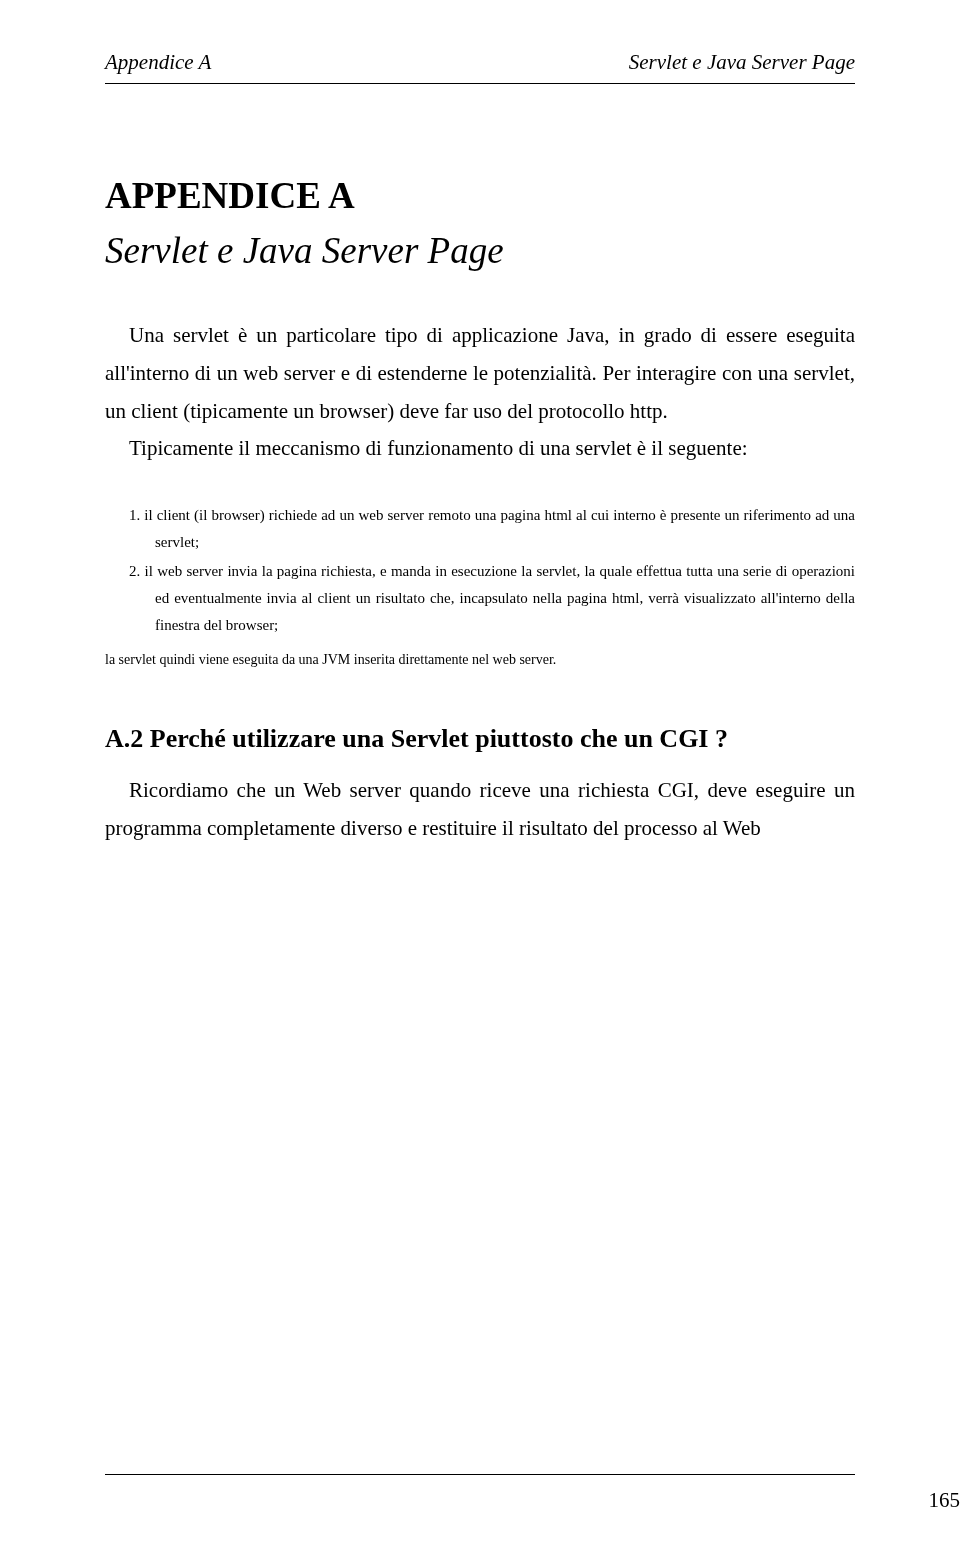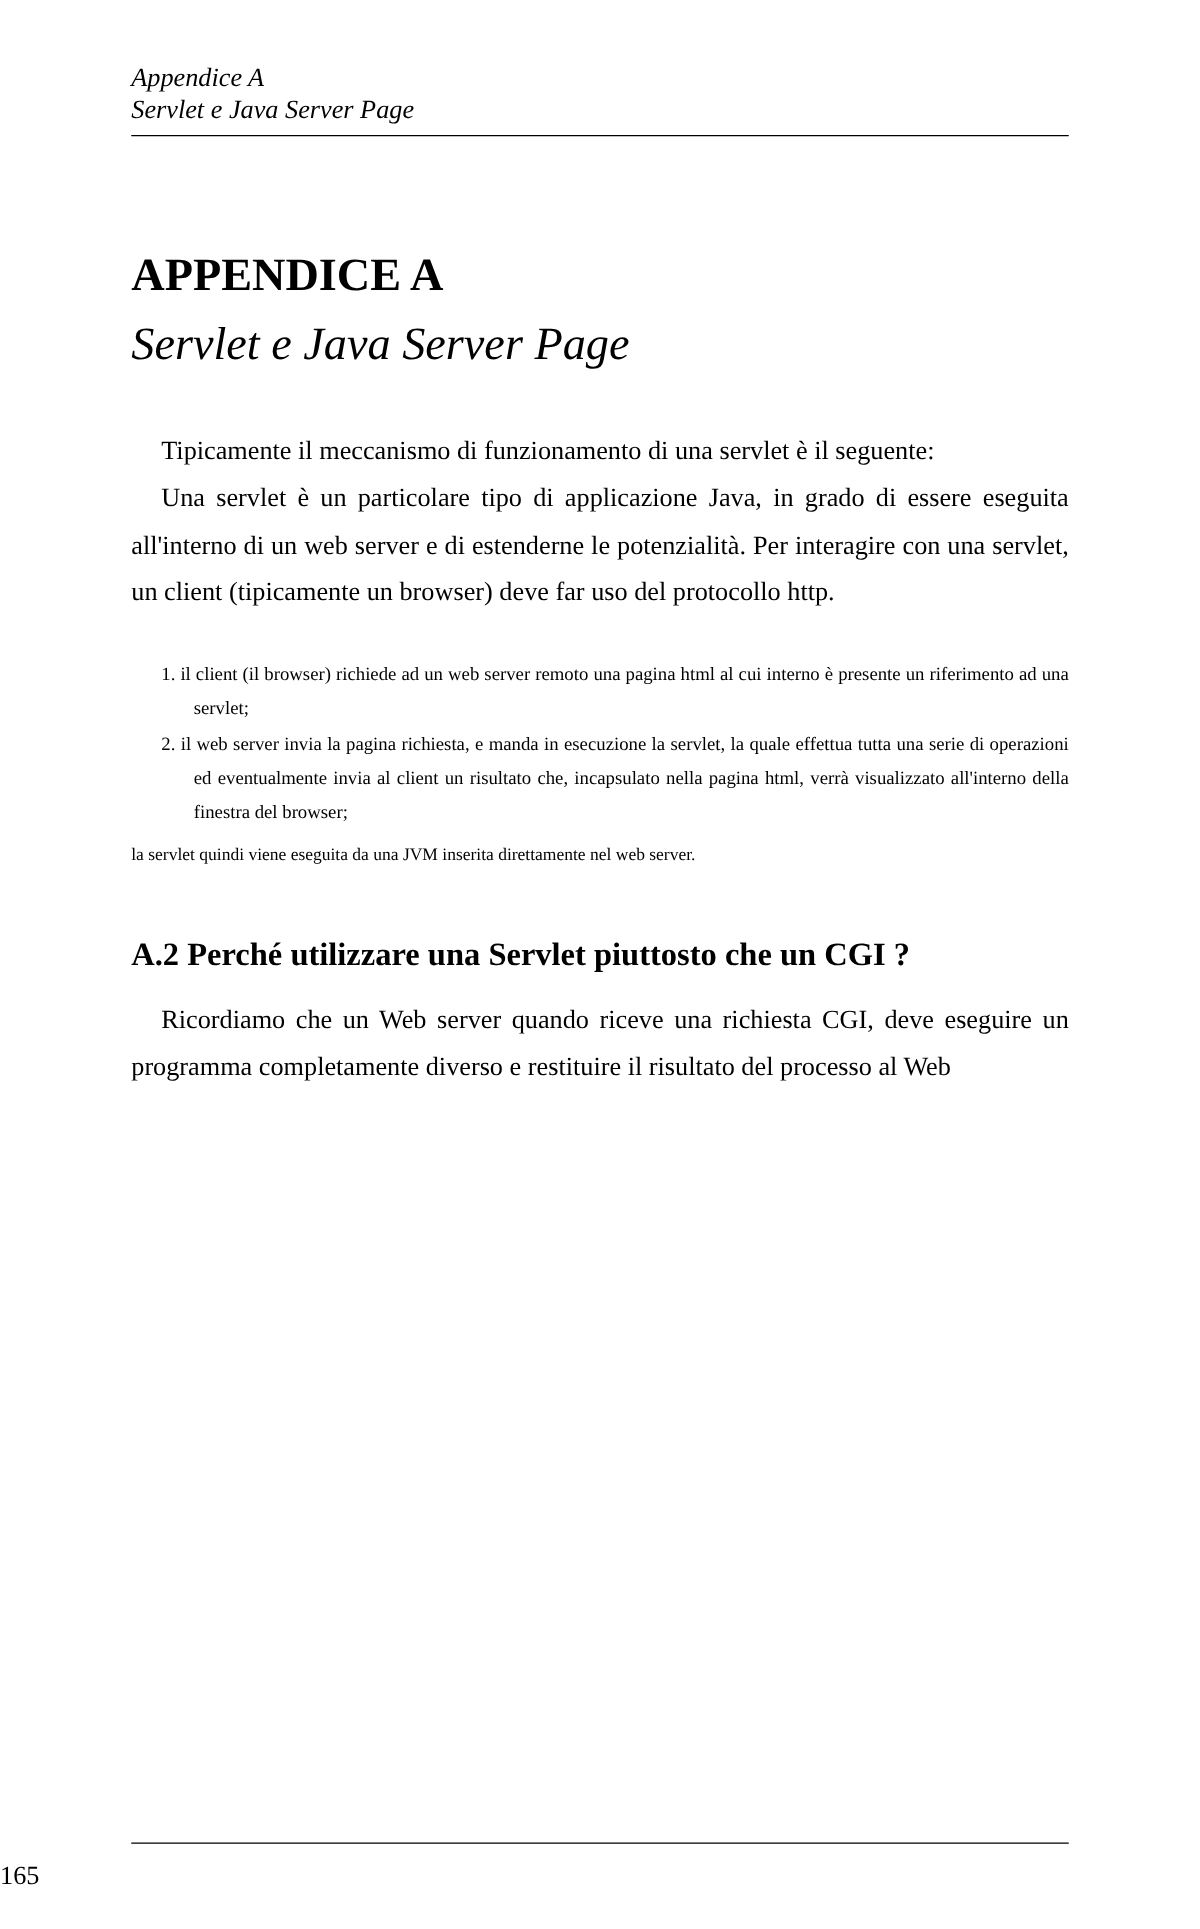--- a/index.html
+++ b/index.html
@@ -1,19 +1,18 @@
 <!DOCTYPE html>
 <html><head>
   <meta charset="utf-8">
   <style>
     * {
       margin: 0;
       padding: 0;
       box-sizing: border-box;
-      flex-direction: column;
     }
     body {
       background: #ffffff;
       font-family: "Times New Roman", Times, serif;
       color: #000000;
       width: 960px;
       height: 1543px;
       position: relative;
       padding: 50px 105px 30px 105px;
     }
@@ -81,41 +80,41 @@
       bottom: 68px;
       left: 105px;
       right: 105px;
       border-top: 1.5px solid #000;
     }
     .page-number {
       position: absolute;
       bottom: 30px;
       left: 0;
       right: 0;
-      text-align: left;
+      text-align: right;
       font-size: 21px;
     }
   </style>
 </head>
 <body>
 
 <div class="header">
   <span>Appendice A</span>
   <span>Servlet e Java Server Page</span>
 </div>
 <div class="header-line"></div>
 
 <div class="title-section">
   <div class="appendix-title">APPENDICE A</div>
   <div class="subtitle">Servlet e Java Server Page</div>
 </div>
 
 <div>
+  <p class="body-text">Una servlet è un particolare tipo di applicazione Java, in grado di essere eseguita all'interno di un web server e di estenderne le  potenzialità. Per interagire con una servlet, un client (tipicamente un browser) deve far uso del protocollo http.</p>
   <p class="body-text">Tipicamente il meccanismo di funzionamento di una servlet è il seguente:</p>
-  <p class="body-text">Una servlet è un particolare tipo di applicazione Java, in grado di essere eseguita all'interno di un web server e di estenderne le  potenzialità. Per interagire con una servlet, un client (tipicamente un browser) deve far uso del protocollo http.</p>
   <div class="list">
     <div class="list-item">1.  il client (il browser) richiede ad un web server remoto una pagina html al cui interno è presente un riferimento ad una servlet;</div>
     <div class="list-item">2.  il web server invia la pagina richiesta, e manda in esecuzione la servlet, la quale effettua tutta una serie di operazioni ed eventualmente invia al client un risultato che, incapsulato  nella pagina html,  verrà visualizzato all'interno della finestra del browser;</div>
   </div>
   <p class="body-text-after-list">la servlet quindi viene eseguita da una JVM inserita direttamente nel web server.</p>
 </div>
 
 <div>
   <div class="section-heading-small">A.2 Perché utilizzare una Servlet piuttosto che un CGI ?</div>
   <p class="body-text">Ricordiamo che un Web server quando riceve una richiesta CGI, deve eseguire un programma completamente diverso e restituire il risultato del processo al Web</p>

